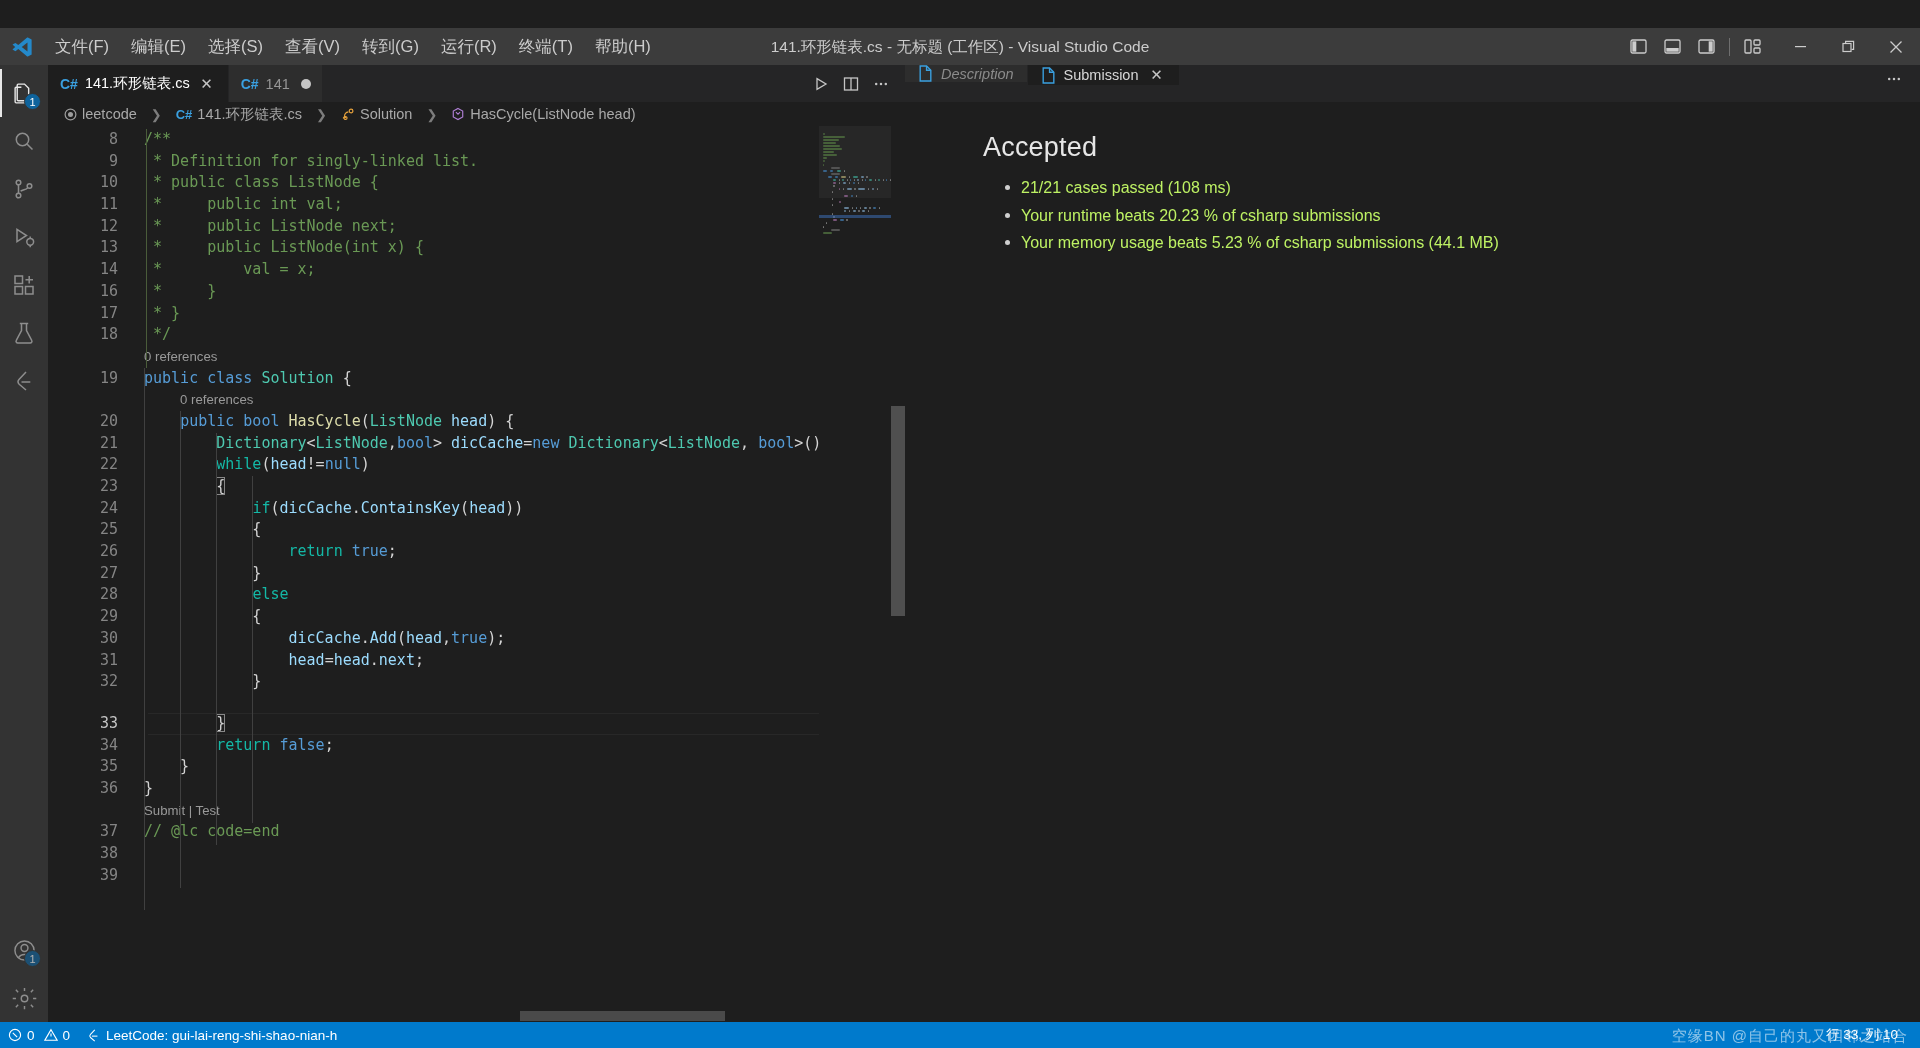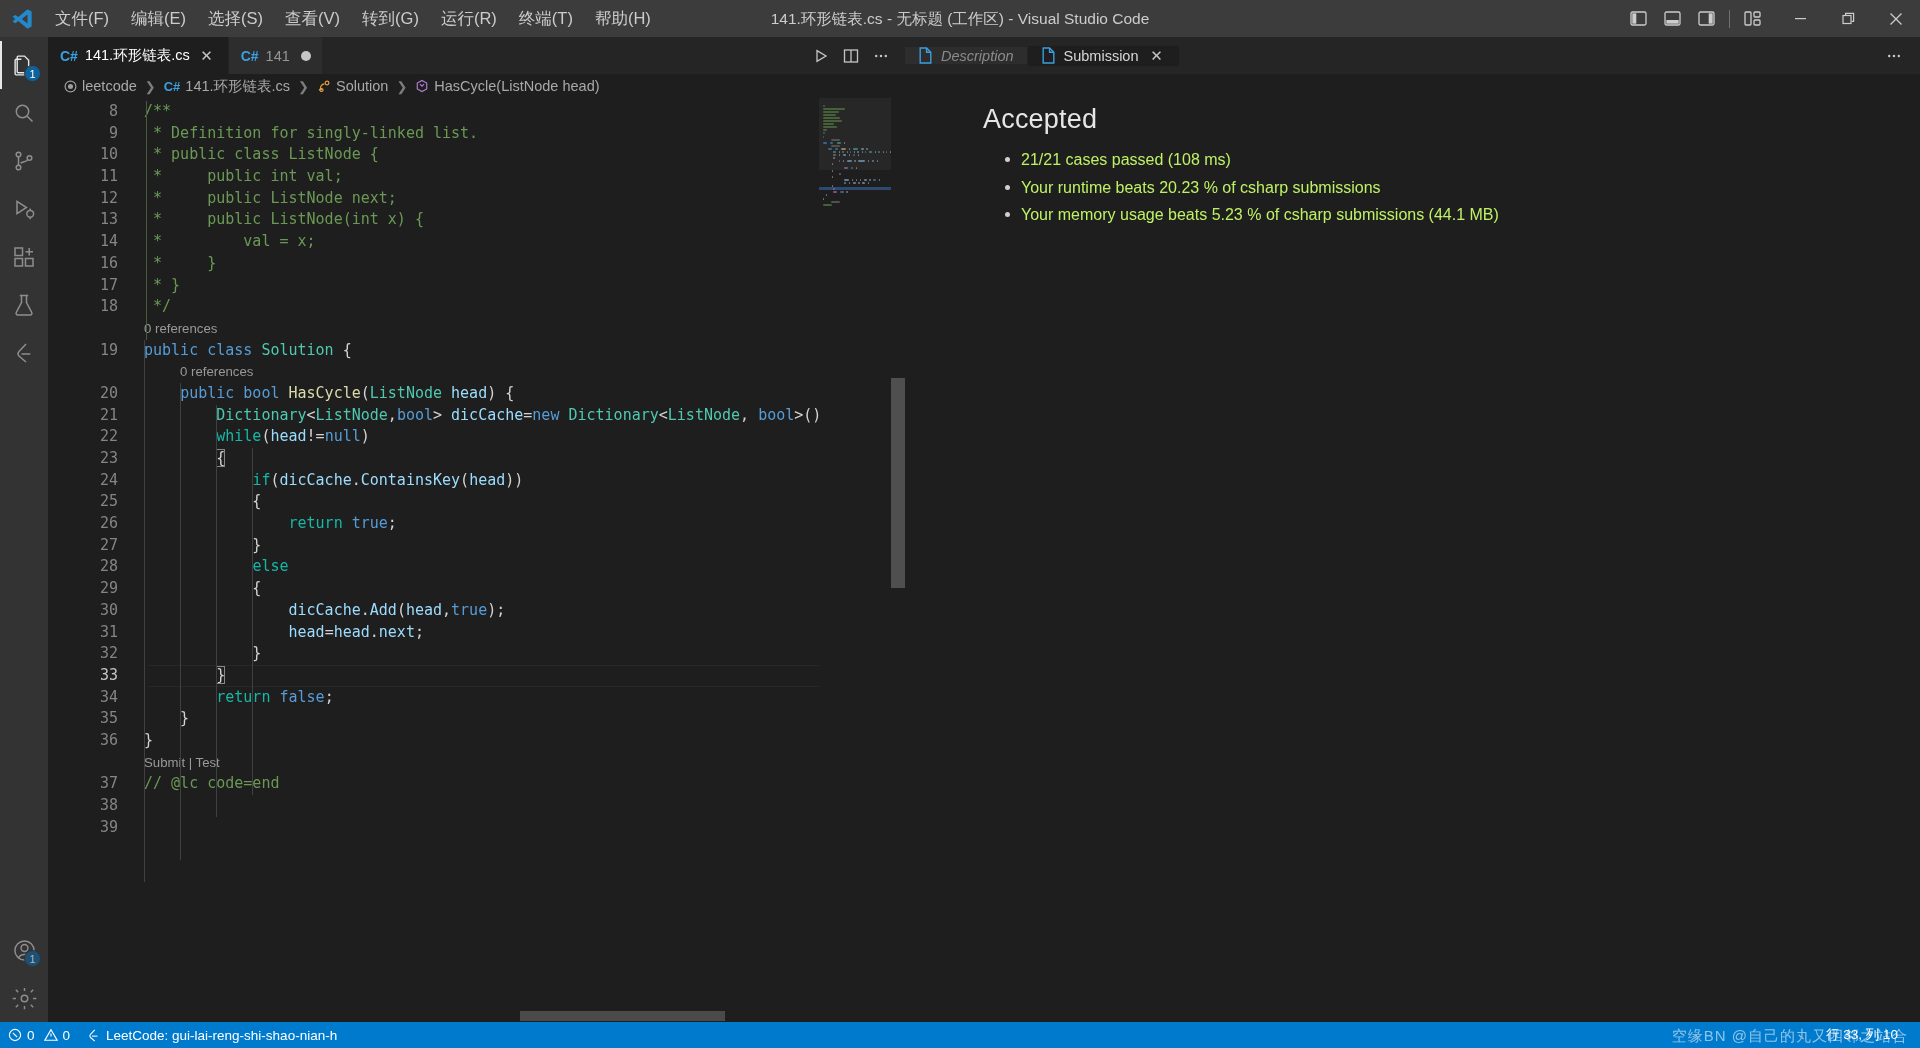--- a/index.html
+++ b/index.html
@@ -8,21 +8,21 @@
     background: #1e1e1e;
     font-family: "Liberation Sans", sans-serif;
     overflow: hidden;
     -webkit-font-smoothing: antialiased;
   }
   .app { position: relative; width: 1920px; height: 1048px; display: flex; flex-direction: column; }
 
   
   .titlebar {
     height: 37px; background: #3c3c3c; display: flex; align-items: center;
-    flex: 0 0 37px; color: #cccccc; font-size: 16px; position: relative;
+    flex: 0 0 37px; color: #cccccc; font-size: 16px; position: relative; margin-top: 28px;
   }
   .vscode-logo { width: 44px; height: 37px; display: flex; align-items: center; justify-content: center; }
   .vscode-logo svg { width: 22px; height: 22px; }
   .menubar { display: flex; align-items: center; height: 37px; }
   .menu-item {
     padding: 0 11px; height: 37px; line-height: 37px; font-size: 16.5px; color: #cccccc;
     cursor: default; white-space: nowrap;
   }
   .window-title {
     position: absolute; left: 0; right: 0; text-align: center;
@@ -72,35 +72,35 @@
   .tab .tab-label { white-space: nowrap; overflow: hidden; text-overflow: ellipsis; }
   .tab .tab-close {
     width: 20px; height: 20px; display:flex; align-items:center; justify-content:center;
     font-size: 15px; color: #c5c5c5; border-radius: 3px; flex: 0 0 20px;
   }
   .tab .tab-dirty { width: 10px; height: 10px; border-radius: 50%; background: #c5c5c5; margin-left: 4px; }
   .tabs-actions { margin-left: auto; display: flex; align-items: center; padding-right: 10px; gap: 2px; }
   .ta-btn { width: 28px; height: 28px; display:flex; align-items:center; justify-content:center; cursor:pointer; border-radius: 4px; color:#c5c5c5; }
 
   .breadcrumbs {
-    height: 24px; display: flex; align-items: center; gap: 0px; padding-left: 14px;
+    height: 24px; display: flex; align-items: center; gap: 6px; padding-left: 14px;
     font-size: 14.5px; color: #a9a9a9; background: #1e1e1e; flex: 0 0 24px;
   }
   .bc-item { display: flex; align-items: center; gap: 5px; padding: 0 2px; cursor: pointer; white-space: nowrap;}
   .bc-sep { color: #7d7d7d; padding: 0 6px; font-size: 13px; }
 
   .editor-area { position: relative; flex: 1 1 auto; overflow: hidden; background: #1e1e1e; }
   .code-scroll { position: absolute; inset: 0; overflow: hidden; }
   .code-wrap {
     font-family: "DejaVu Sans Mono", "Liberation Mono", monospace;
     font-size: 15px; line-height: 21.7px; color: #d4d4d4;
     position: relative; padding-top: 3px;
   }
   .line { display: flex; height: 21.7px; align-items: center; position: relative; white-space: pre; }
-  .line.current { background: transparent; }
+  .line.current { background: transparent; margin-top: 20px; }
   .line.current::before,
   .line.current::after {
     content: ''; position: absolute; left: 100px; right: 70px; height: 1px; background: #282828;
   }
   .line.current::before { top: 0; }
   .line.current::after { bottom: 0; }
   .lnum {
     width: 96px; flex: 0 0 96px; text-align: right; padding-right: 26px;
     color: #858585; font-size: 15px; user-select: none;
   }
@@ -137,21 +137,21 @@
 
   .v-scroll {
     position: absolute; right: 0; top: 0; width: 14px; bottom: 0; background: transparent;
   }
   .v-thumb { position: absolute; left: 0; width: 14px; background: #4f4f4f; border-radius: 0; }
   .h-scroll-zone { position: absolute; left: 0; right: 0; bottom: 0; height: 12px; }
   .h-thumb { position: absolute; height: 10px; background: #4a4a4a; }
 
   
   .lc-panel { flex: 1 1 auto; display: flex; flex-direction: column; background: #1e1e1e; min-width: 0; }
-  .lc-tabsrow { height: 37px; background: #252526; display: flex; align-items: center; flex: 0 0 37px; }
+  .lc-tabsrow { height: 37px; background: #252526; display: flex; align-items: flex-start; flex: 0 0 37px; }
   .lc-tab {
     display: flex; align-items: center; gap: 8px; padding: 0 13px;
     font-size: 14.5px; color: #8b8b8b; background: #2d2d2d; cursor: pointer;
     border-right: 1px solid #252526;
   }
   .lc-tab.active { background: #1e1e1e; color: #d8d8d8; }
   .lc-tab.italic .lc-tab-label { font-style: italic; }
   .lc-file-icon { color: #3aa0e0; }
   .lc-tab-close { width: 20px; height: 20px; display:flex; align-items:center; justify-content:center; font-size: 15px; color: #c5c5c5; border-radius:3px; }
   .lc-tabs-actions { margin-left: auto; display: flex; align-items: center; padding-right: 12px; }

